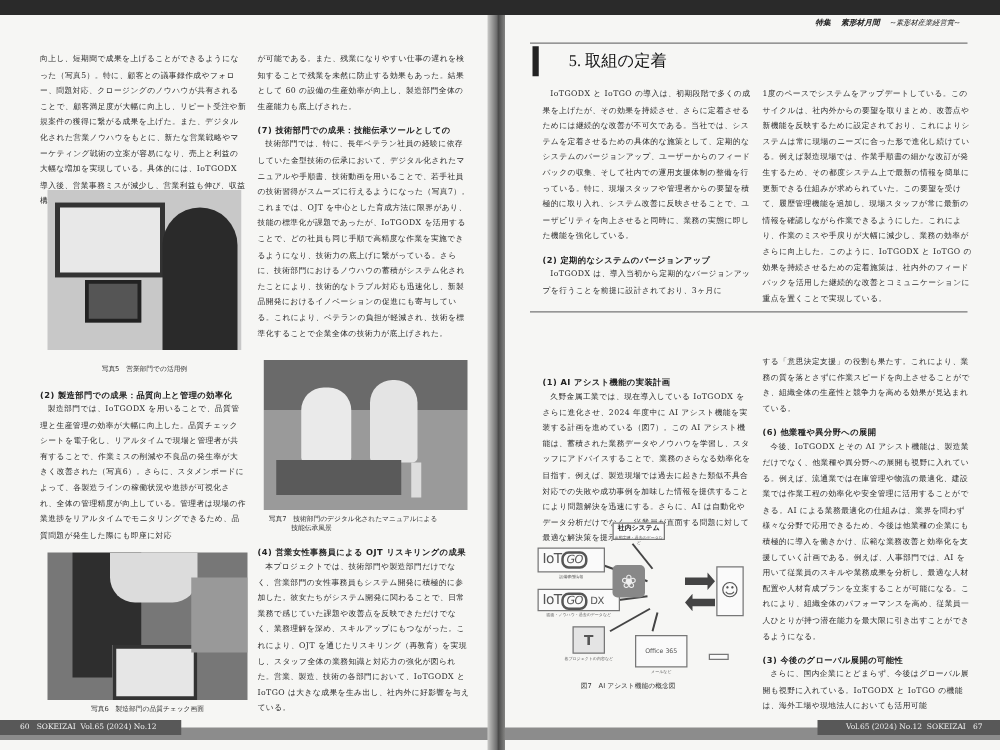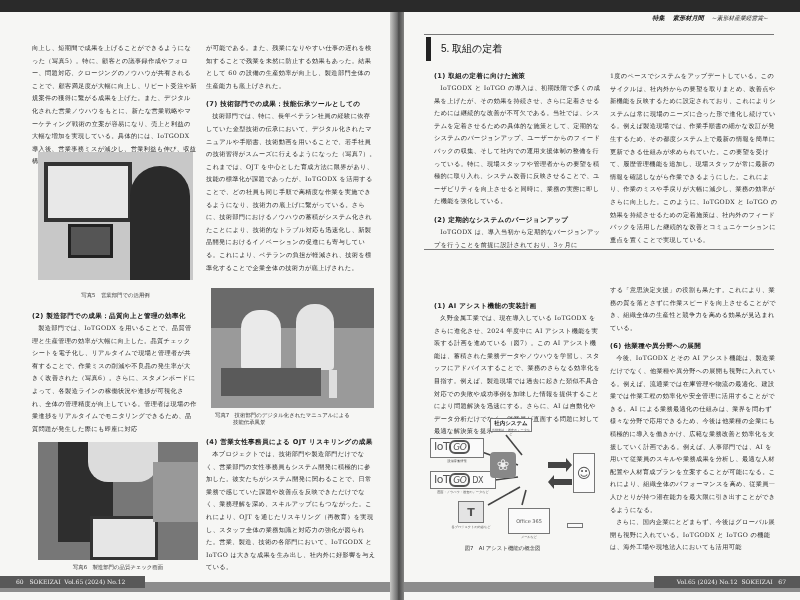--- a/index.html
+++ b/index.html
@@ -21,22 +21,22 @@
   .h3 { font-family: "DejaVu Sans", "Liberation Sans", sans-serif; font-weight: bold; font-size: 6.6px;
         line-height: 12px; color: #222; margin-top: 6px; }
   .h3 .sub { display: block; padding-left: 26px; }
 
   .caption { font-family: "DejaVu Sans", "Liberation Sans", sans-serif; font-size: 5.4px; color: #333;
              text-align: center; }
 
   .photo { position: absolute; overflow: hidden; background: #bdbdbd; }
   .photo .ph-layer { position: absolute; }
 
-  .section-head { position: absolute; height: 24px; border-left: 5px solid #222; display: flex; align-items: center; padding-left: 10px;
-                  font-family: Liberation Sans, sans-serif; font-size: 10px; color: #111; }
+  .section-head { position: absolute; height: 24px; border-left: 5px solid #222; display: flex; align-items: center; padding-left: 24px;
+                  font-family: Liberation Serif, serif; font-size: 13px; color: #111; }
   .section-line { position: absolute; height: 1px; background: #777; }
 
   .running-head { position: absolute; top: 2px; right: 32px; font-family: "DejaVu Sans", "Liberation Sans", sans-serif;
                   font-size: 6.2px; font-weight: bold; color: #222; font-style: italic; }
   .running-head .tok { margin-right: 6px; }
   .running-head .sub { font-weight: normal; font-size: 5.8px; }
 
   .footer-bar { position: absolute; height: 12px; background: #585858; color: #f0f0f0;
                 font-family: "DejaVu Serif", "Liberation Serif", serif; font-size: 6px; line-height: 12px; }
   .footer-tail { position: absolute; height: 10px; background: #8c8c8c; }
@@ -120,40 +120,40 @@
     <div class="running-head">
       <span class="tok">特集</span>
       <span class="tok">素形材月間</span>
       <span class="sub">~素形材産業経営賞~</span>
     </div>
 
     <div class="section-line" style="left:20px; top:22px; width:350px;"></div>
     <div class="section-head" style="left:22px; top:25px;">5. 取組の定着</div>
 
     <div class="col" style="left:30px; top:58px; width:168px;">
-      <div class="h3" style="margin-top:0;">(1) 取組の定着に向けた施策</div>
       <p class="indent">IoTGODX と IoTGO の導入は、初期段階で多くの成果を上げたが、その効果を持続させ、さらに定着させるためには継続的な改善が不可欠である。当社では、システムを定着させるための具体的な施策として、定期的なシステムのバージョンアップ、ユーザーからのフィードバックの収集、そして社内での運用支援体制の整備を行っている。特に、現場スタッフや管理者からの要望を積極的に取り入れ、システム改善に反映させることで、ユーザビリティを向上させると同時に、業務の実態に即した機能を強化している。</p>
       <div class="h3">(2) 定期的なシステムのバージョンアップ</div>
       <p class="indent">IoTGODX は、導入当初から定期的なバージョンアップを行うことを前提に設計されており、3ヶ月に</p>
     </div>
     <div class="col" style="left:206px; top:58px; width:168px;">
       <p>1度のペースでシステムをアップデートしている。このサイクルは、社内外からの要望を取りまとめ、改善点や新機能を反映するために設定されており、これによりシステムは常に現場のニーズに合った形で進化し続けている。例えば製造現場では、作業手順書の細かな改訂が発生するため、その都度システム上で最新の情報を簡単に更新できる仕組みが求められていた。この要望を受けて、履歴管理機能を追加し、現場スタッフが常に最新の情報を確認しながら作業できるようにした。これにより、作業のミスや手戻りが大幅に減少し、業務の効率がさらに向上した。このように、IoTGODX と IoTGO の効果を持続させるための定着施策は、社内外のフィードバックを活用した継続的な改善とコミュニケーションに重点を置くことで実現している。</p>
     </div>
 
     <div class="section-line" style="left:20px; top:237px; width:350px;"></div>
 
     <div class="col" style="left:30px; top:272px; width:168px;">
       <div class="h3" style="margin-top:16px;">(1) AI アシスト機能の実装計画</div>
       <p class="indent">久野金属工業では、現在導入している IoTGODX をさらに進化させ、2024 年度中に AI アシスト機能を実装する計画を進めている（図7）。この AI アシスト機能は、蓄積された業務データやノウハウを学習し、スタッフにアドバイスすることで、業務のさらなる効率化を目指す。例えば、製造現場では過去に起きた類似不具合対応での失敗や成功事例を加味した情報を提供することにより問題解決を迅速にする。さらに、AI は自動化やデータ分析だけでなく、従業員が直面する問題に対して最適な解決策を提示</p>
     </div>
 
     <div class="col" style="left:206px; top:272px; width:168px;">
       <p>する「意思決定支援」の役割も果たす。これにより、業務の質を落とさずに作業スピードを向上させることができ、組織全体の生産性と競争力を高める効果が見込まれている。</p>
       <div class="h3">(6) 他業種や異分野への展開</div>
       <p class="indent">今後、IoTGODX とその AI アシスト機能は、製造業だけでなく、他業種や異分野への展開も視野に入れている。例えば、流通業では在庫管理や物流の最適化、建設業では作業工程の効率化や安全管理に活用することができる。AI による業務最適化の仕組みは、業界を問わず様々な分野で応用できるため、今後は他業種の企業にも積極的に導入を働きかけ、広範な業務改善と効率化を支援していく計画である。例えば、人事部門では、AI を用いて従業員のスキルや業務成果を分析し、最適な人材配置や人材育成プランを立案することが可能になる。これにより、組織全体のパフォーマンスを高め、従業員一人ひとりが持つ潜在能力を最大限に引き出すことができるようになる。</p>
+      <div class="h3">(3) 今後のグローバル展開の可能性</div>
       <p class="indent">さらに、国内企業にとどまらず、今後はグローバル展開も視野に入れている。IoTGODX と IoTGO の機能は、海外工場や現地法人においても活用可能</p>
     </div>
 
     <div class="footer-tail" style="left:0; top:570px; width:396px;"></div>
     <div class="footer-bar" style="left:250px; top:564px; width:146px; text-align:right; padding-right:14px;">
       <span>Vol.65 (2024) No.12</span>&nbsp;
       <span>SOKEIZAI</span>&nbsp;&nbsp;
       <span>67</span>
     </div>
   </div>

